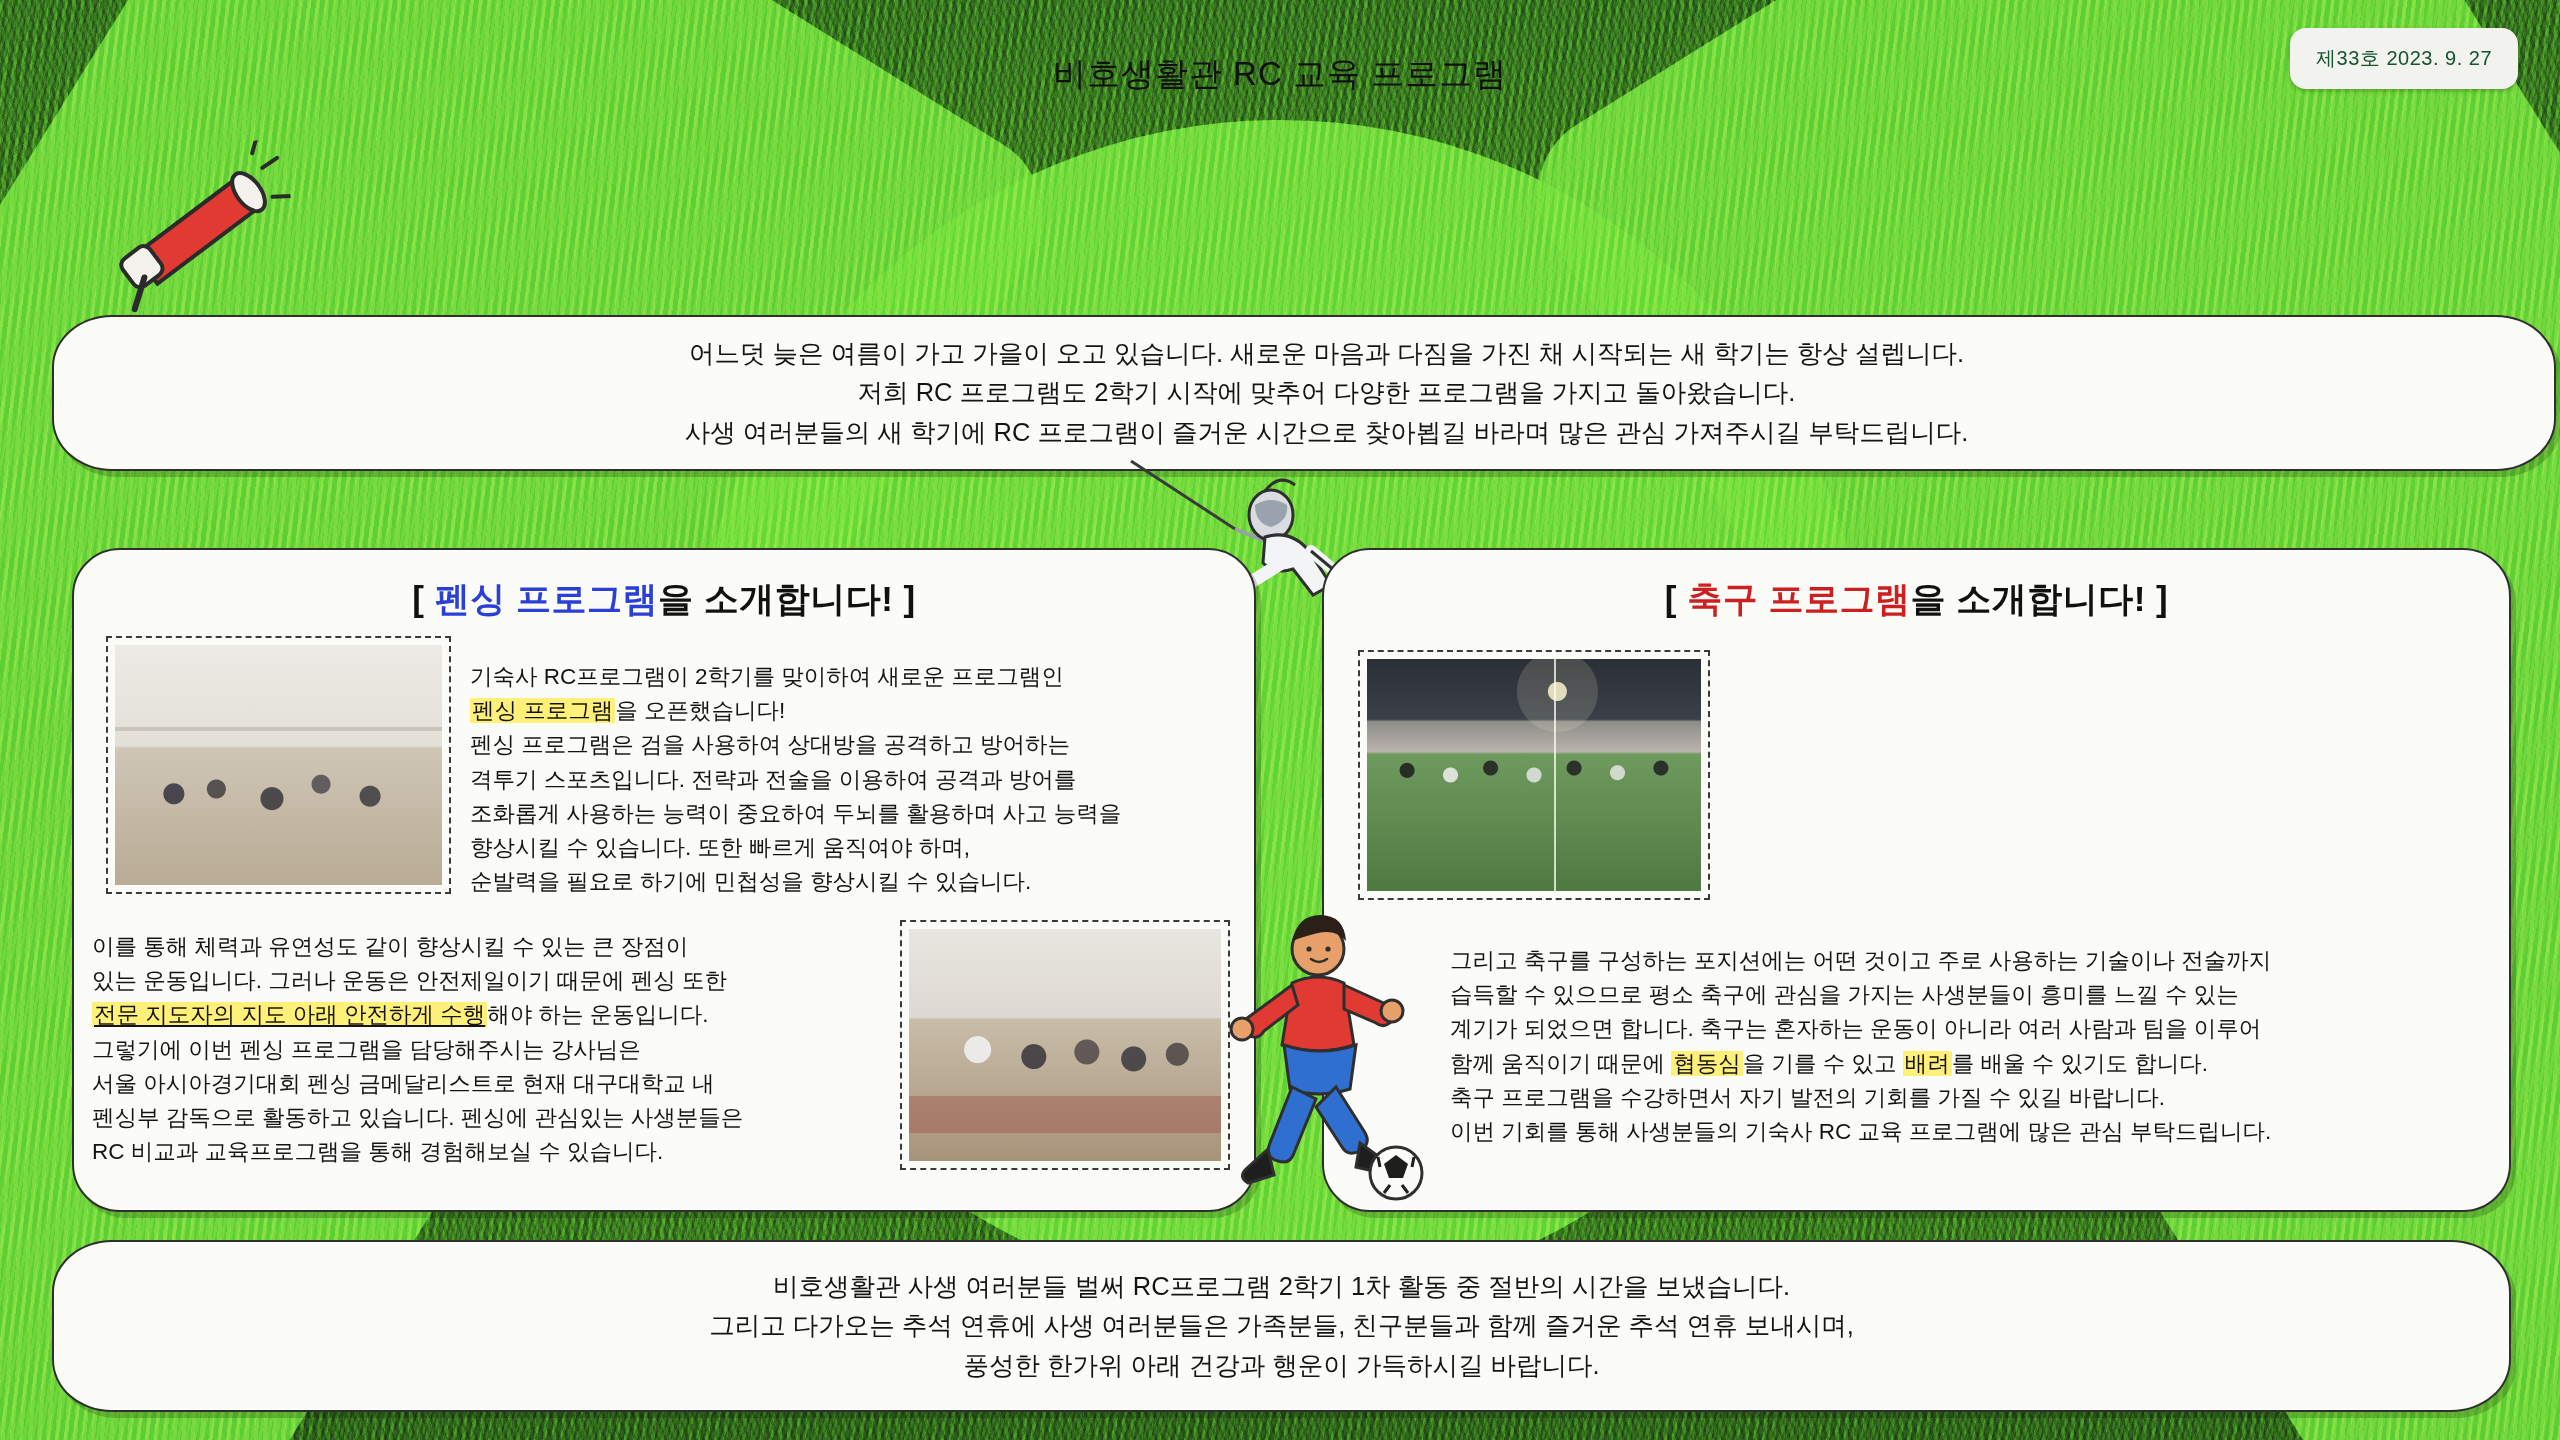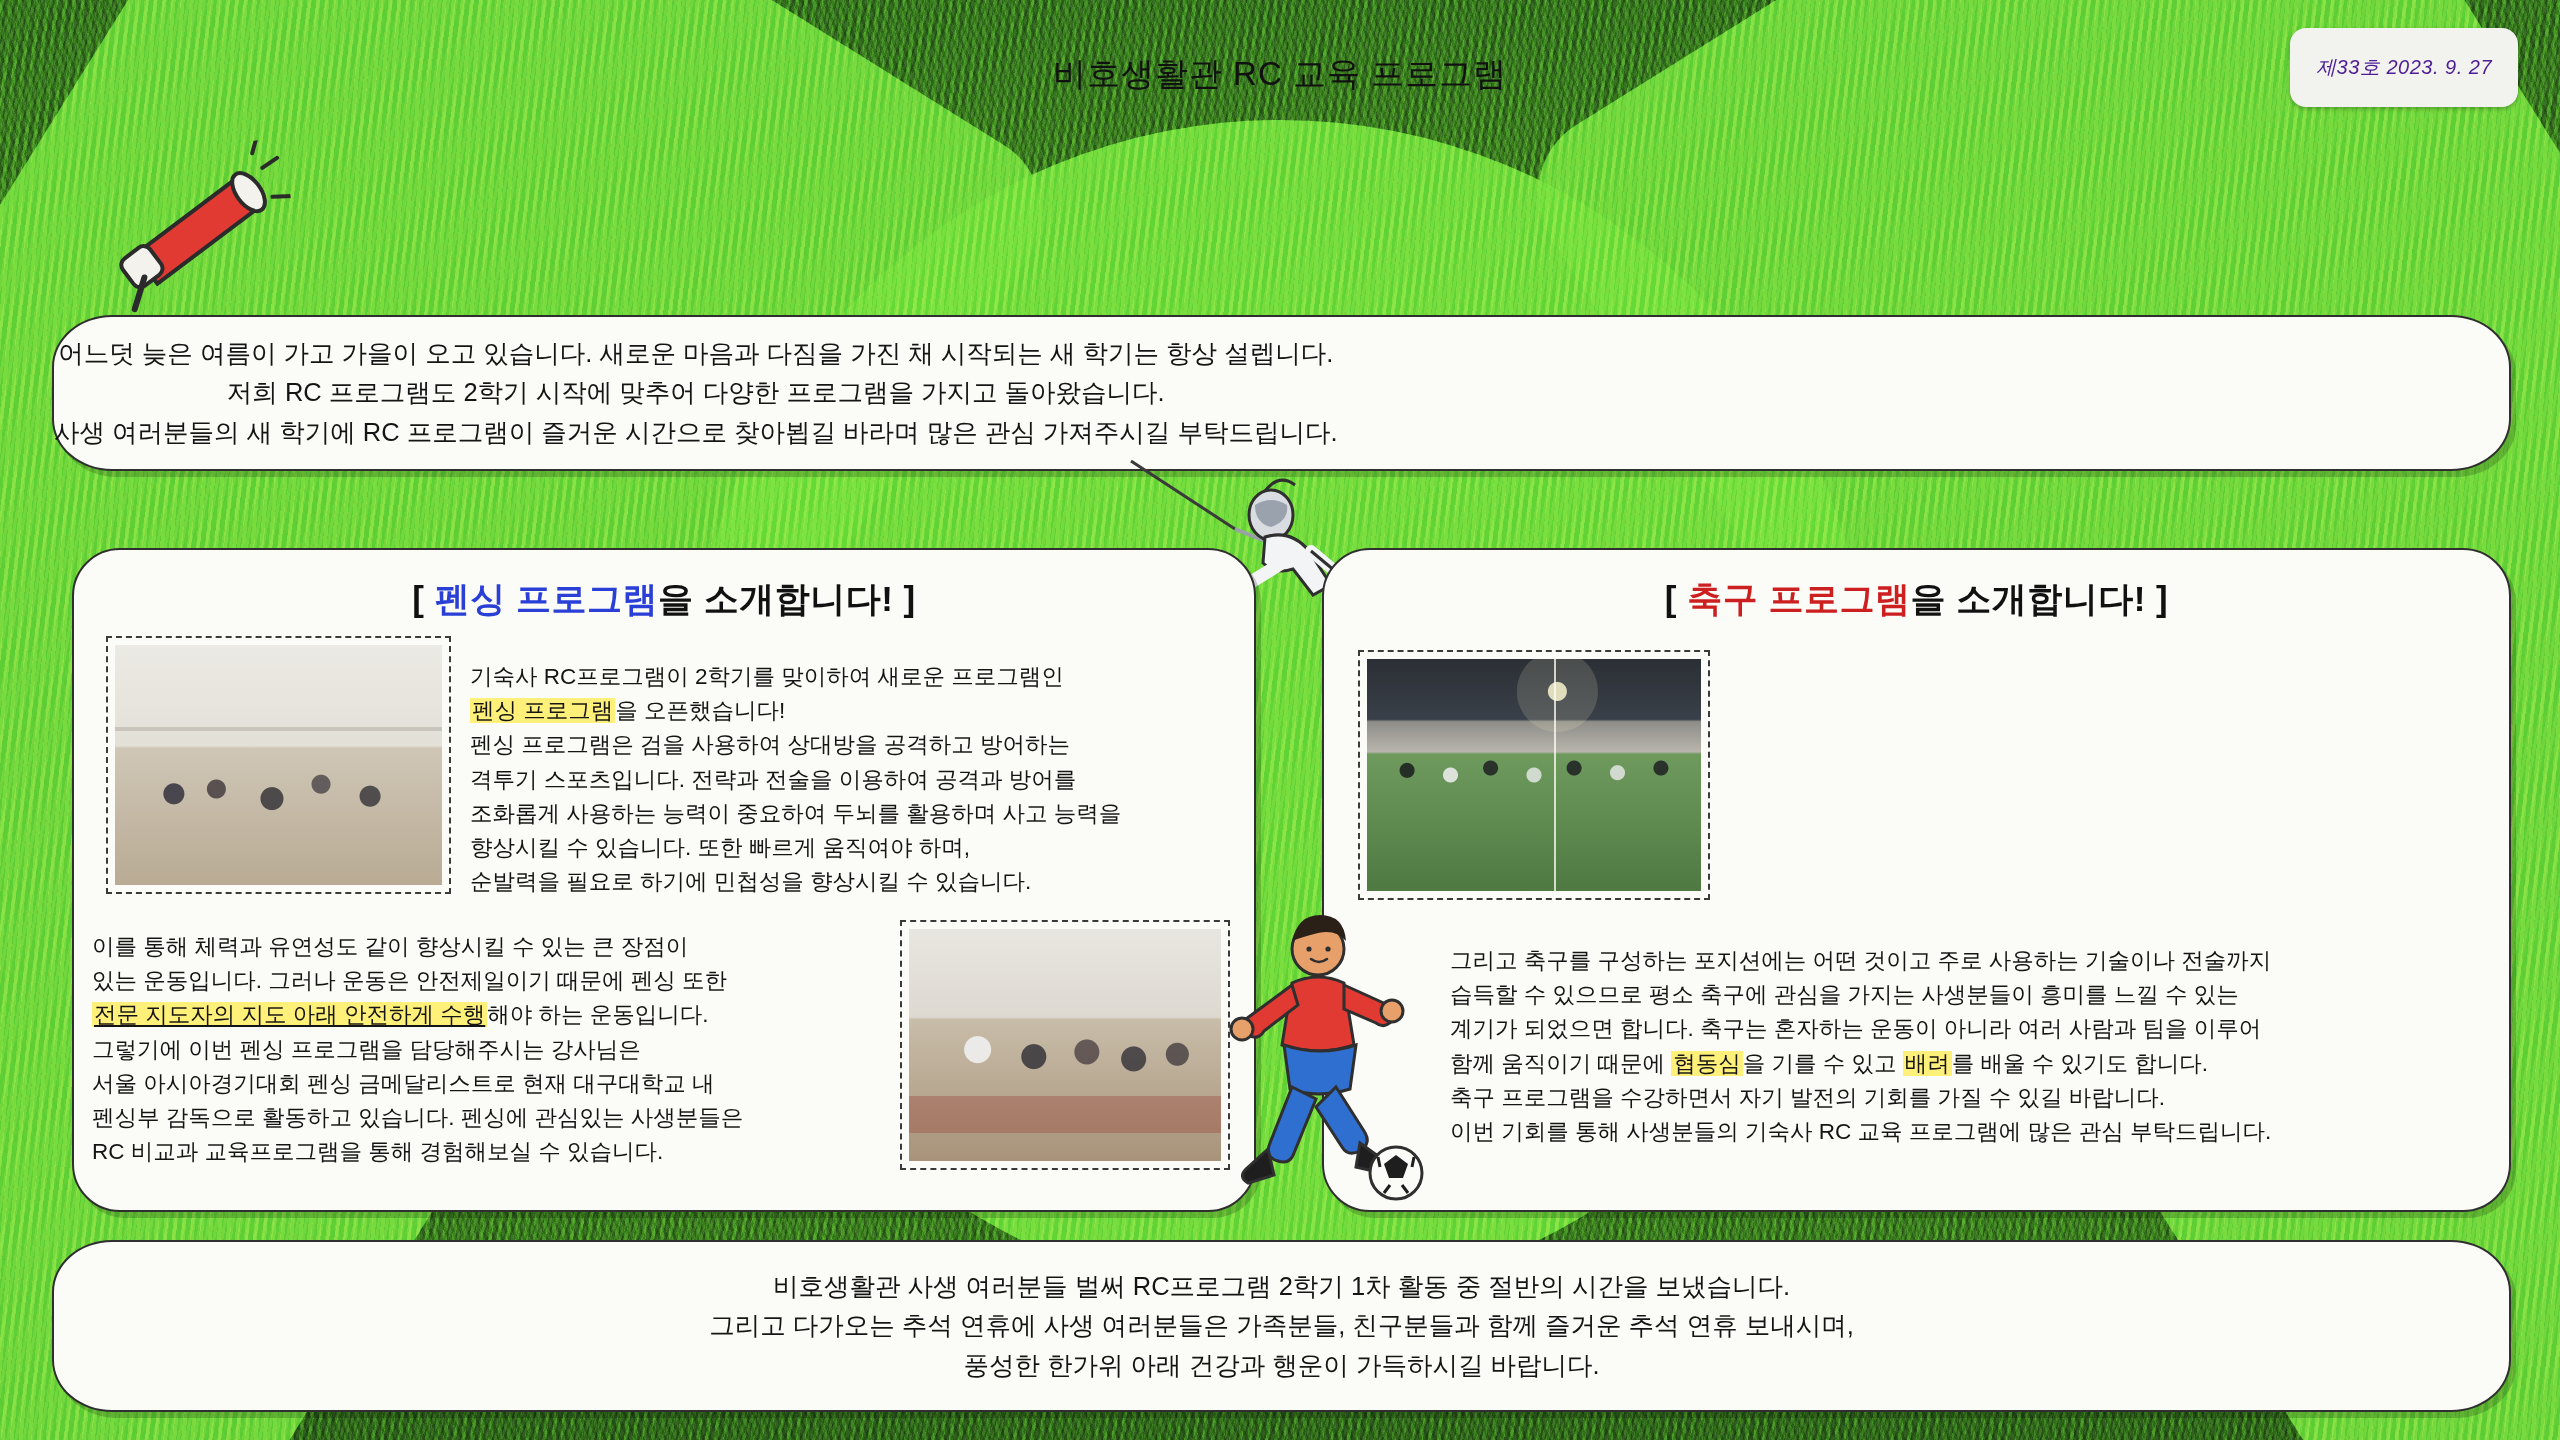--- a/index.html
+++ b/index.html
@@ -54,26 +54,25 @@
     background: #8ee05a;
     opacity: 0.95;
   }
 
   
   .date-badge {
     position: absolute;
     top: 28px; right: 42px;
     background: #f2f2ee;
     border-radius: 16px;
-    padding: 26px 26px;
+    padding: 17px 26px;
     font-size: 20px;
-    color: #4c1d95;
+    color: #14532d;
     box-shadow: 0 2px 4px rgba(0,0,0,0.25);
     letter-spacing: 0.5px;
-    font-style: italic;
   }
 
   
   .masthead {
     position: absolute;
     top: 52px; left: 0; right: 0;
     text-align: center;
   }
   .masthead .kicker {
     font-size: 33px;
@@ -103,21 +102,21 @@
   .panel {
     position: absolute;
     background: #fbfbf7;
     border: 2px solid #2f2f2f;
     box-shadow: 5px 6px 0 rgba(0,0,0,0.18);
   }
   .panel-intro {
     left: 52px; top: 315px;
     width: 2455px; height: 152px;
     border-radius: 60px / 52px;
-    display: flex; align-items: center; 
+    display: flex; align-items: center; justify-content: center; padding-left: 45px;
   }
   .panel-outro {
     left: 52px; top: 1240px;
     width: 2455px; height: 168px;
     border-radius: 60px / 52px;
     display: flex; align-items: center; justify-content: center;
   }
   .panel-left {
     left: 72px; top: 548px;
     width: 1180px; height: 660px;

